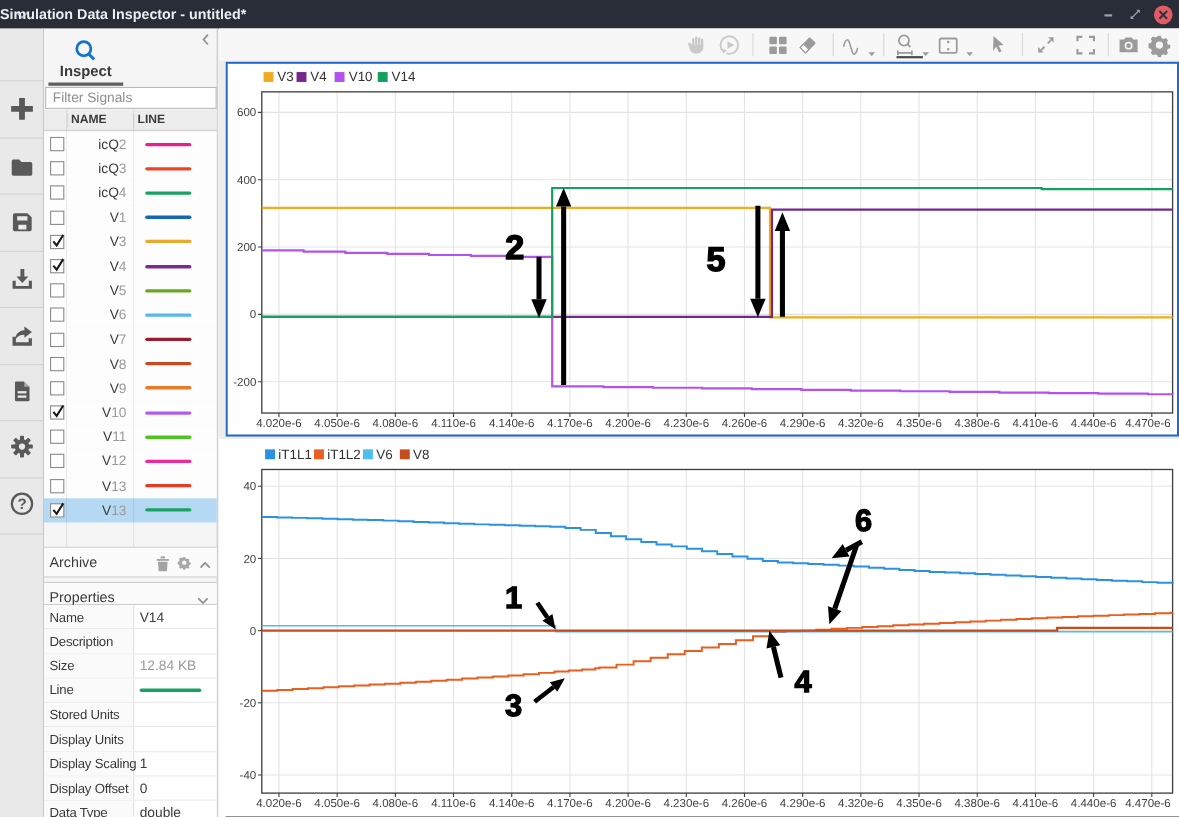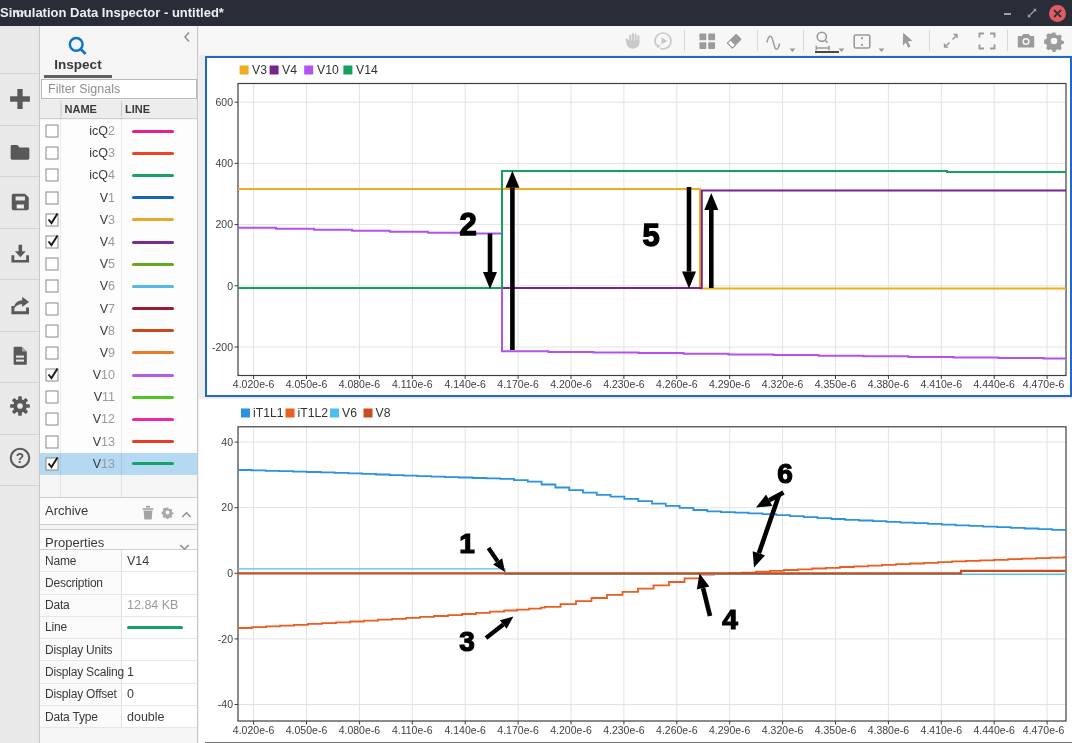--- a/index.html
+++ b/index.html
@@ -316,28 +316,32 @@
 <div id="props">
         <div class="prow">
           <div class="plab">Name</div>
           <div class="pval">V14</div>
         </div>
         <div class="prow">
           <div class="plab">Description</div>
           <div class="pval"></div>
         </div>
         <div class="prow">
-          <div class="plab">Data</div>
+          <div class="plab">Size</div>
           <div class="pval gray">12.84 KB</div>
         </div>
         <div class="prow">
           <div class="plab">Line</div>
           <div class="pval">
             <div class="sw" style="background:#17a266;margin:0"></div>
           </div>
+        </div>
+        <div class="prow">
+          <div class="plab">Stored Units</div>
+          <div class="pval"></div>
         </div>
         <div class="prow">
           <div class="plab">Display Units</div>
           <div class="pval"></div>
         </div>
         <div class="prow">
           <div class="plab">Display Scaling</div>
           <div class="pval">1</div>
         </div>
         <div class="prow">

